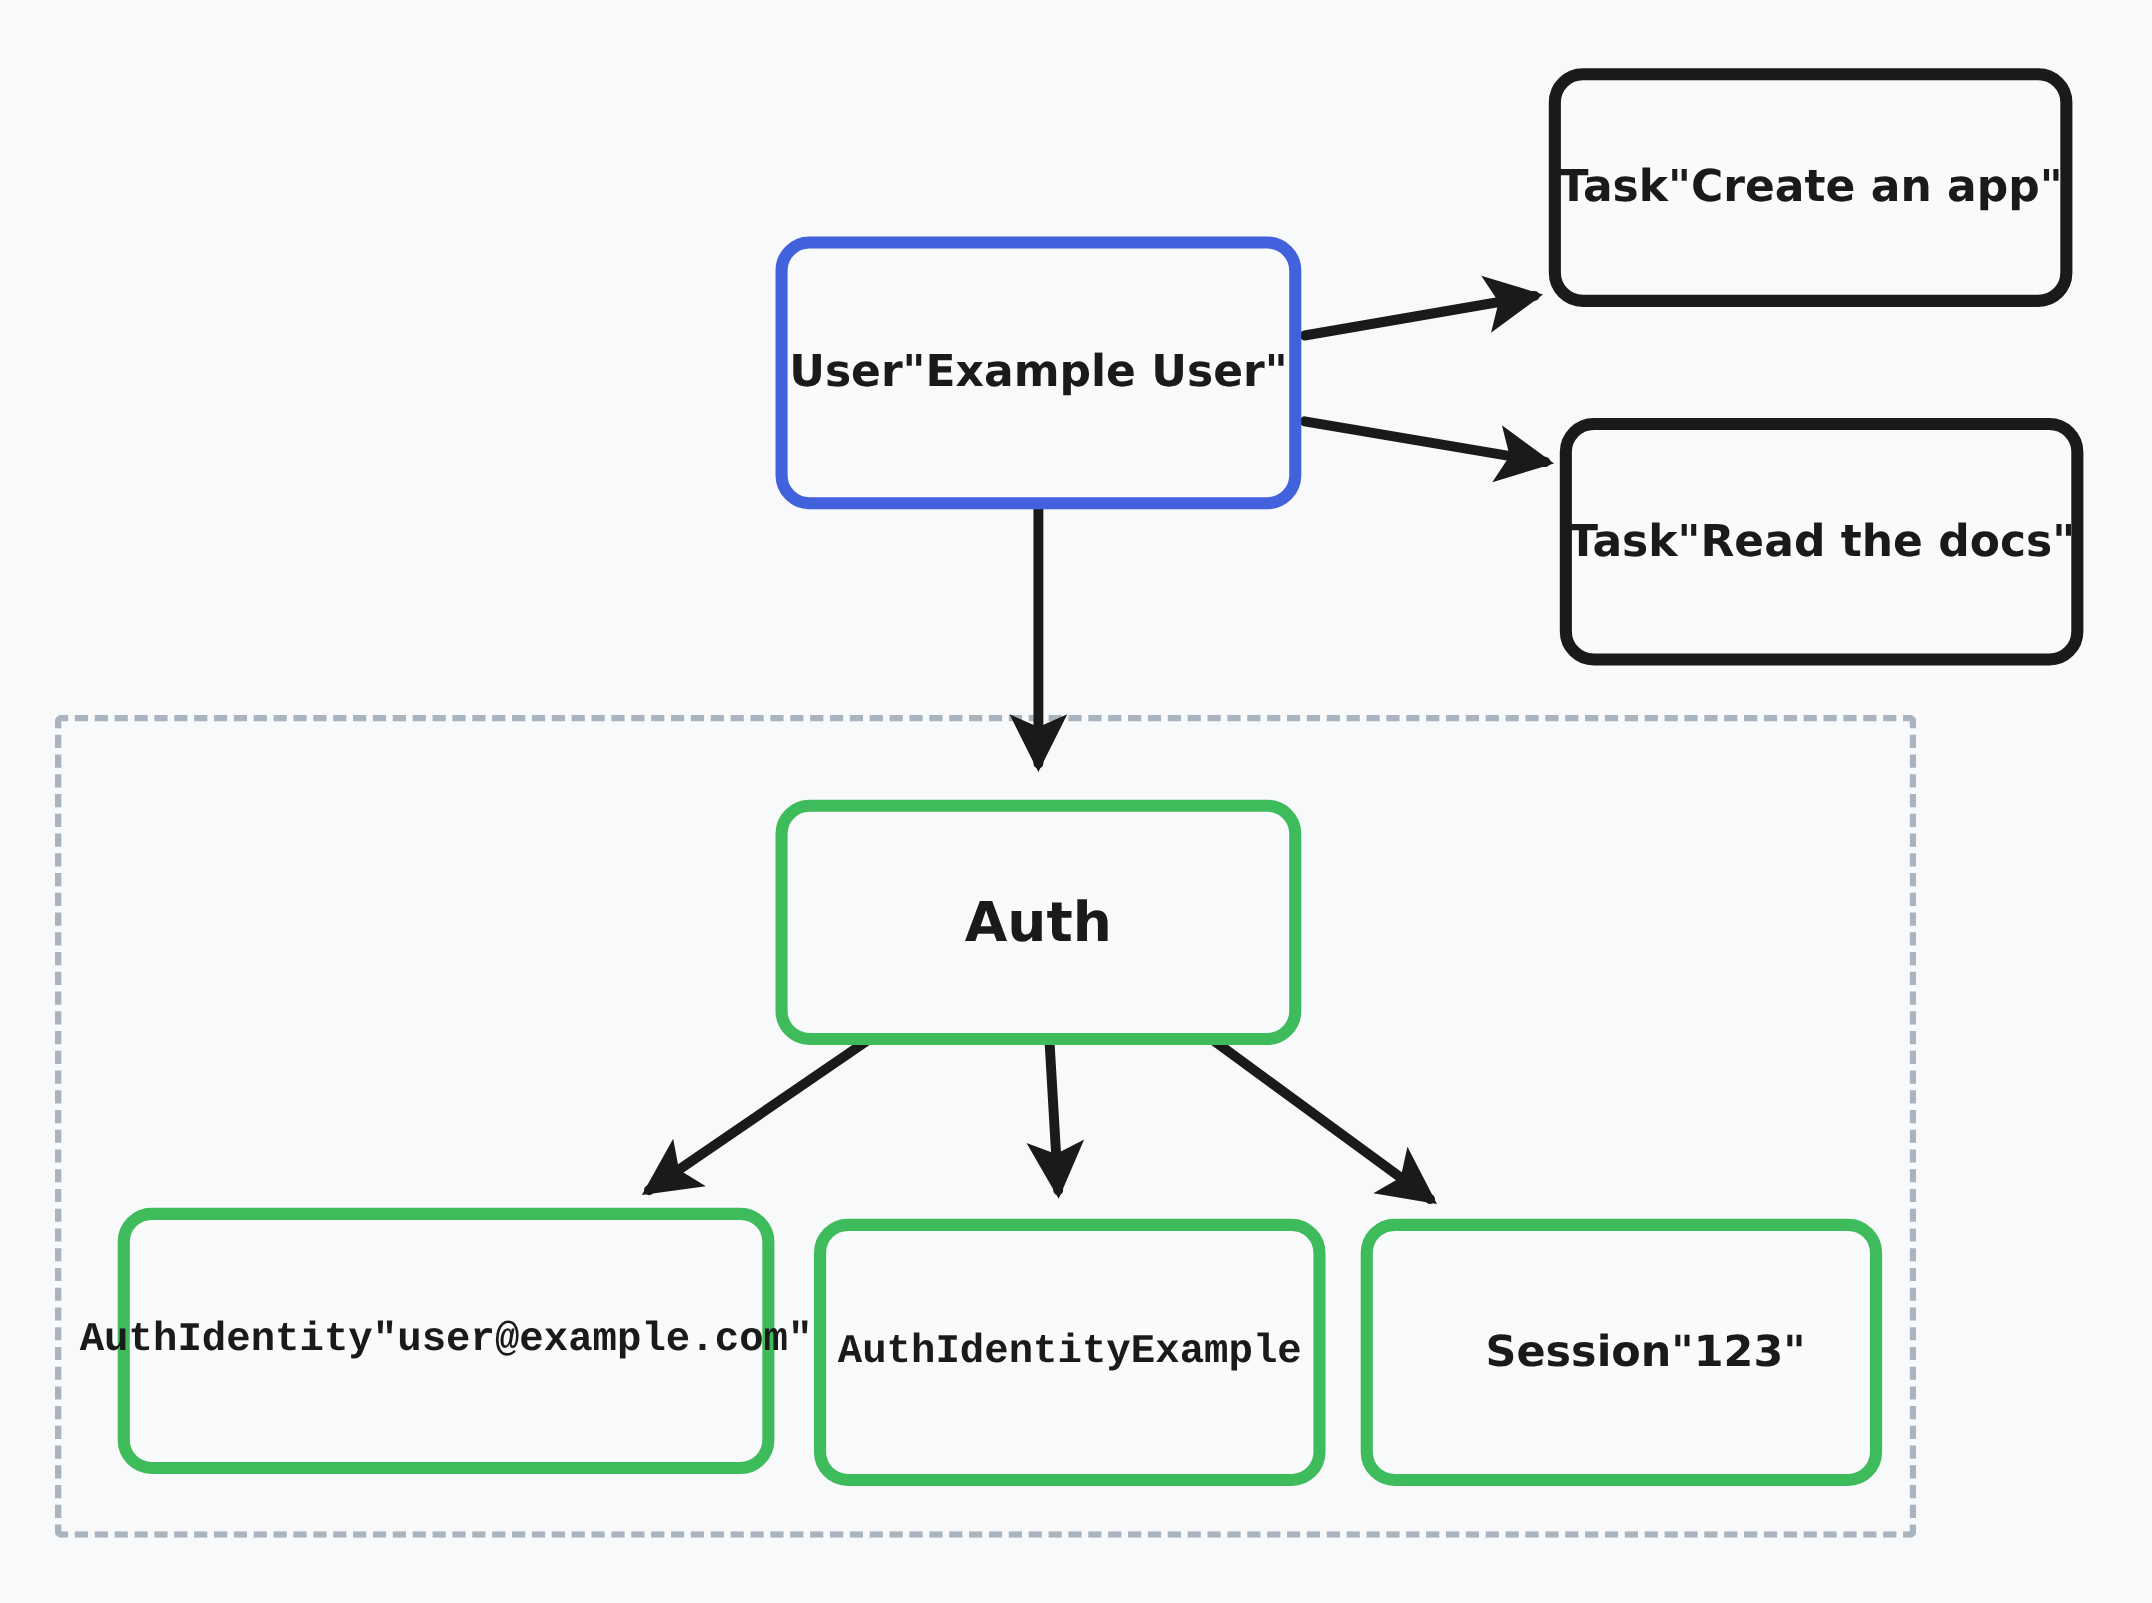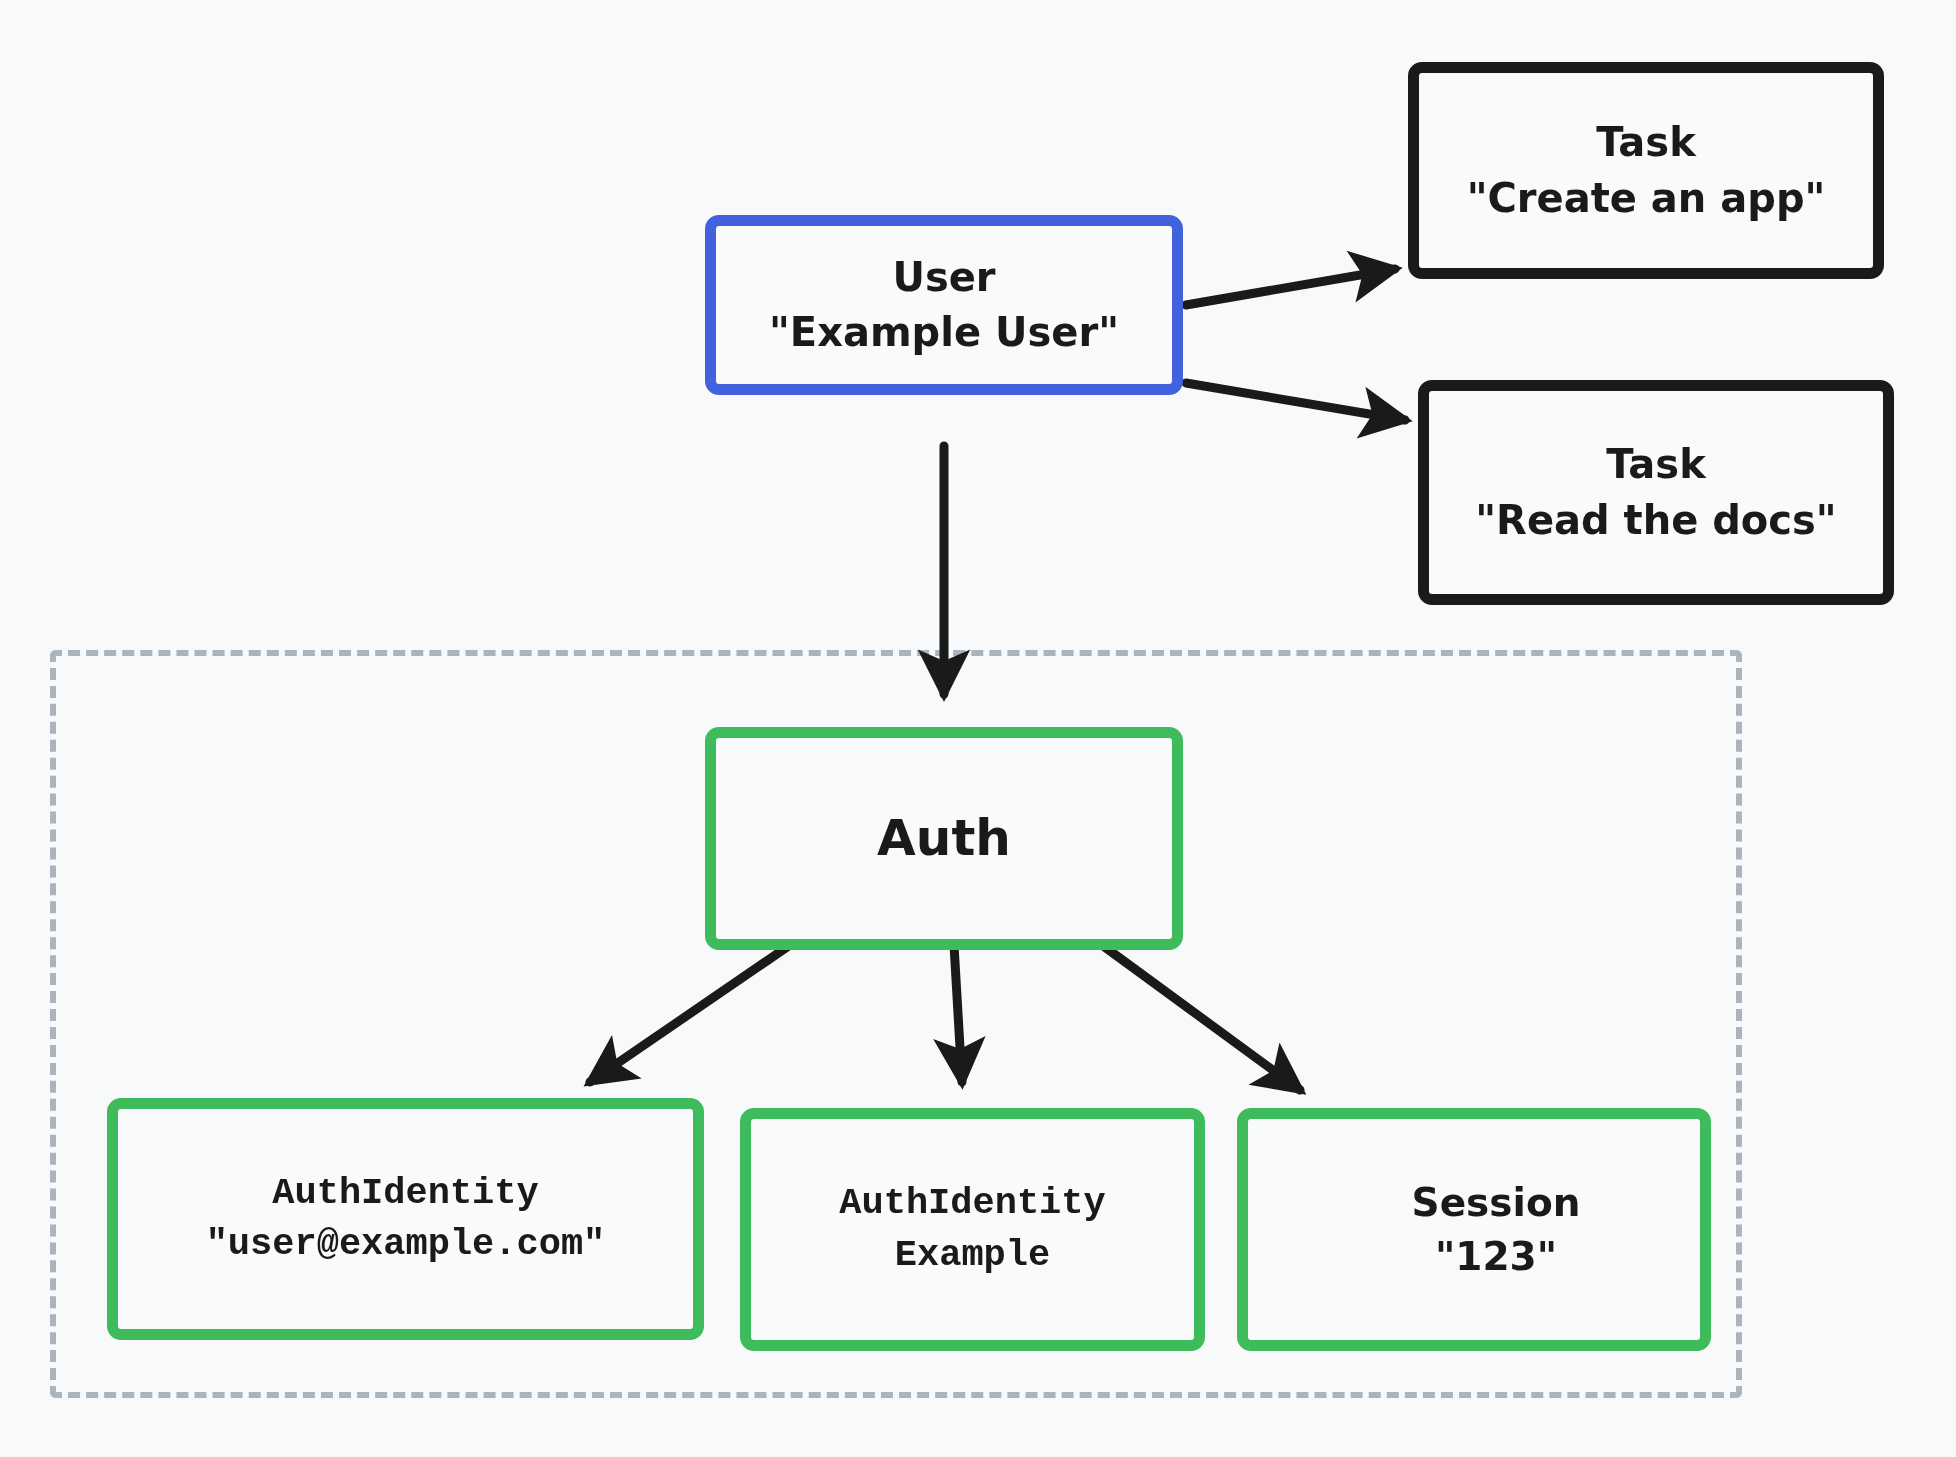--- a/index.html
+++ b/index.html
@@ -22,23 +22,23 @@
     border: 6px dashed #A9B4BF;
     border-radius: 6px;
     box-sizing: border-box;
   }
 
   
   .node {
     position: absolute;
     box-sizing: border-box;
     background: #F9FAFC;
-    border-radius: 14px;
+    border-radius: 31px;
     display: flex;
-    flex-direction: column;
+    flex-direction: row;
     align-items: center;
     justify-content: center;
     text-align: center;
     color: #1A1A1A;
     line-height: 1.38;
   }
   .node .line1,
   .node .line2 {
     display: block;
     white-space: pre;
@@ -100,21 +100,21 @@
 
     <g>
       <path d="M 954 945 L 962 1082" stroke="#1A1A1A" stroke-width="9" fill="none" stroke-linecap="round" marker-end="url(#ah)"></path>
     </g>
 
     <g>
       <path d="M 1102 945 L 1300 1090" stroke="#1A1A1A" stroke-width="9" fill="none" stroke-linecap="round" marker-end="url(#ah)"></path>
     </g>
   </svg>
 
-  <div class="node blue" style="left:705px; top:215px; width:478px; height:180px; font-size:40px;">
+  <div class="node blue" style="left:705px; top:215px; width:478px; height:248px; font-size:40px;">
     <span class="line1">User</span>
     <span class="line2">"Example User"</span>
   </div>
 
   <div class="node black" style="left:1408px; top:62px; width:476px; height:217px; font-size:40px;">
     <span class="line1">Task</span>
     <span class="line2">"Create an app"</span>
   </div>
 
   <div class="node black" style="left:1418px; top:380px; width:476px; height:225px; font-size:40px;">

